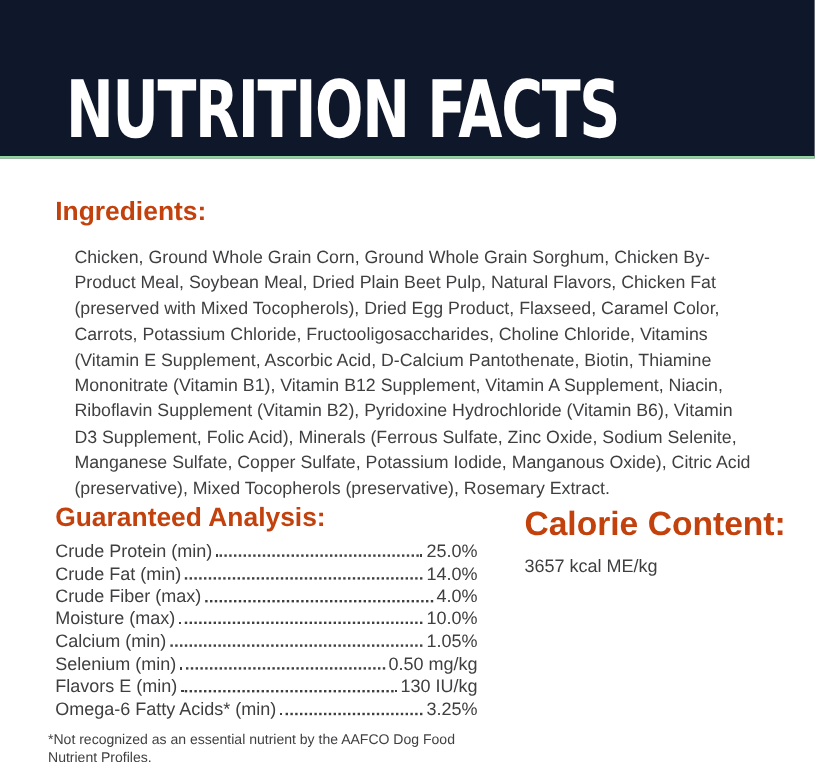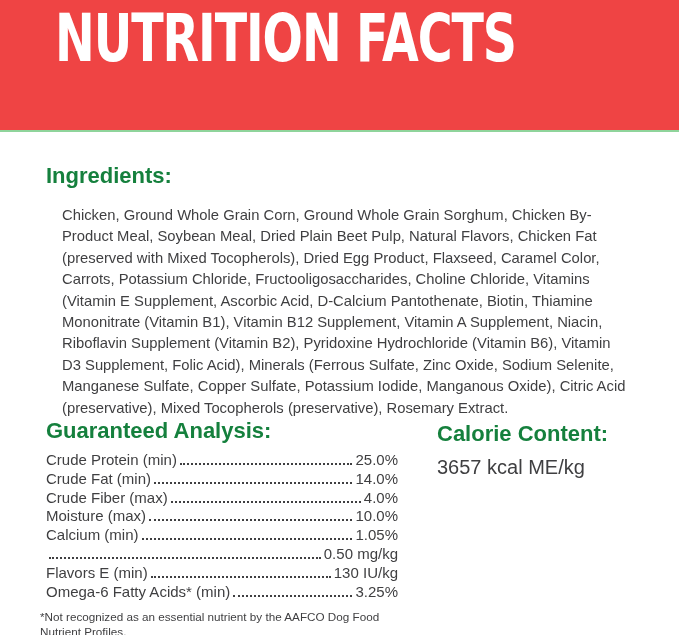--- a/index.html
+++ b/index.html
@@ -7,37 +7,37 @@
     width:679px; height:635px;
     background:#ffffff;
     font-family:"Liberation Sans", sans-serif;
     color:#3f3f41;
     position:relative;
     overflow:hidden;
   }
   .banner {
     position:absolute; top:0; left:0;
     width:679px; height:130px;
-    background:#ef4444;
+    background:#0f172a;
     border-bottom:2px solid #8fd49b;
-    display:flex; align-items:flex-start;
+    display:flex; align-items:flex-end;
   }
   .banner h1 {
     margin:0 0 0 55px;
     color:#ffffff;
     font-size:66px;
     font-weight:800;
     letter-spacing:-1.5px;
     white-space:nowrap;
     transform:scaleX(0.72);
     transform-origin:left center;
     font-family:"DejaVu Sans", "Liberation Sans", sans-serif;
   }
   h2.section-heading {
-    color:#15803d;
+    color:#c2410c;
     font-weight:700;
     margin:0;
   }
   .ingredients { position:absolute; left:46px; top:163px; width:597px; }
   .ingredients h2 { font-size:22px; margin-bottom:9px; }
   .ingredients p {
     margin:16px;
     font-size:14.8px;
     line-height:21.4px;
   }
@@ -56,22 +56,22 @@
     margin:0 3px 3px 3px;
     min-width:10px;
   }
   .footnote {
     margin:9px 0 0 -6px;
     width:362px;
     font-size:11.7px;
     line-height:14.6px;
   }
   .cc { position:absolute; left:437px; top:421px; }
-  .cc h2 { font-size:22px; margin-bottom:10px;text-align:center; }
-  .cc p { margin:0; font-size:20px; line-height:20.5px; }
+  .cc h2 { font-size:28px; margin-bottom:10px;text-align:center; }
+  .cc p { margin:0; font-size:15px; line-height:20.5px; }
 </style>
 </head>
 <body>
 
 <div class="banner">
   <h1>NUTRITION FACTS</h1>
 </div>
 
 <div class="ingredients">
   <h2 class="section-heading">Ingredients:</h2>
@@ -100,20 +100,21 @@
     <span>Moisture (max)</span>
     <span class="dots"></span>
     <span>10.0%</span>
   </div>
   <div class="ga-row">
     <span>Calcium (min)</span>
     <span class="dots"></span>
     <span>1.05%</span>
   </div>
   <div class="ga-row">
+    <span>Selenium (min)</span>
     <span class="dots"></span>
     <span>0.50 mg/kg</span>
   </div>
   <div class="ga-row">
     <span>Flavors E (min)</span>
     <span class="dots"></span>
     <span>130 IU/kg</span>
   </div>
   <div class="ga-row">
     <span>Omega-6 Fatty Acids* (min)</span>

